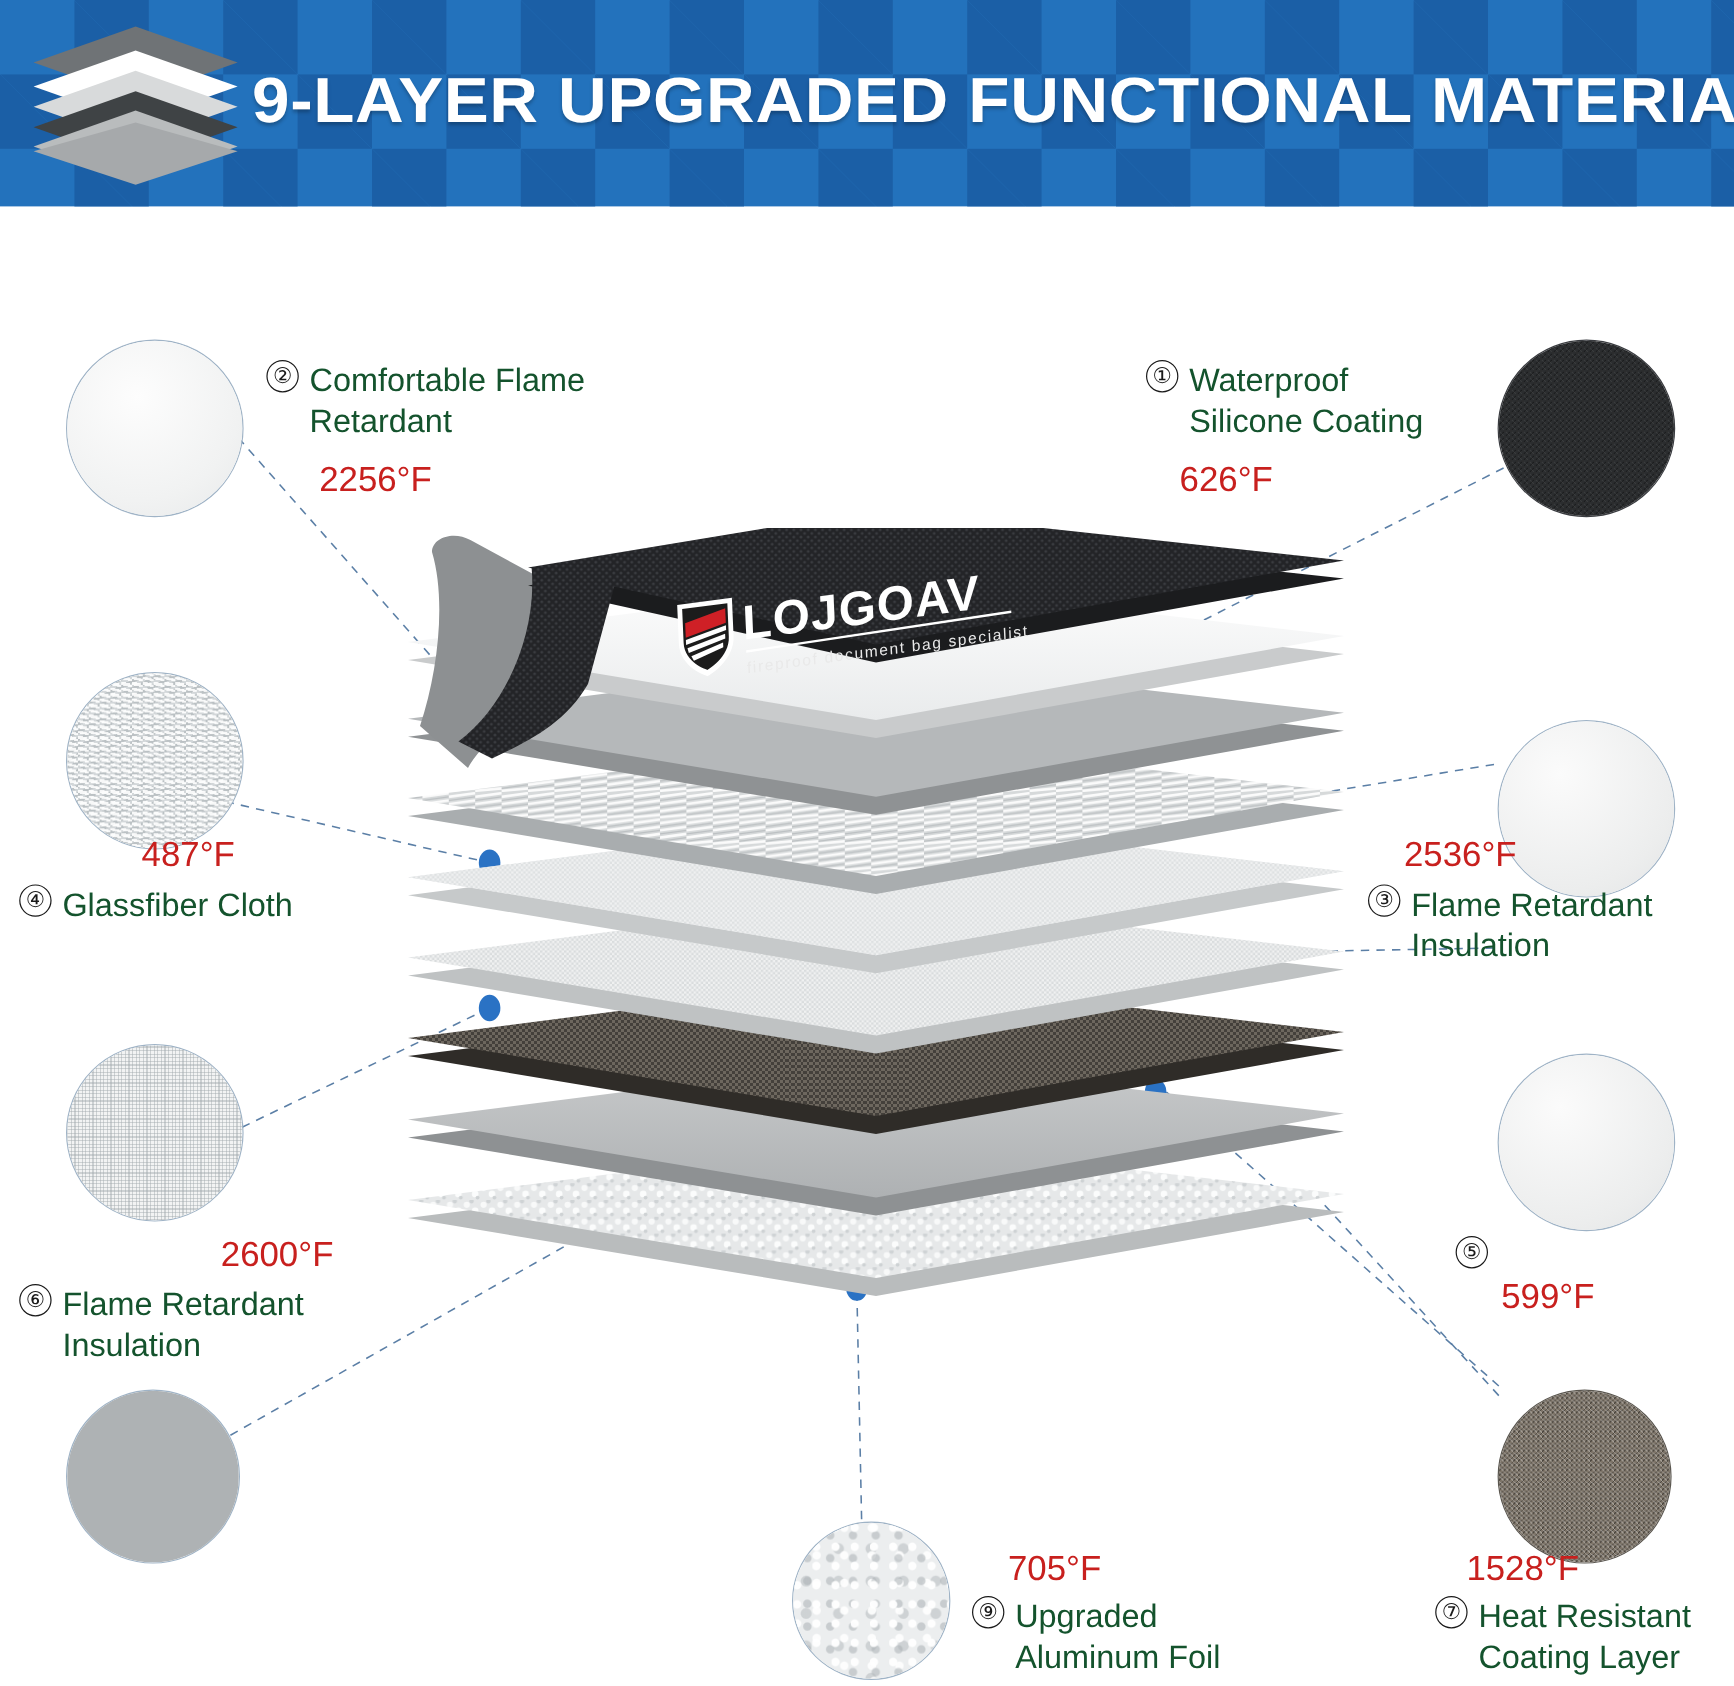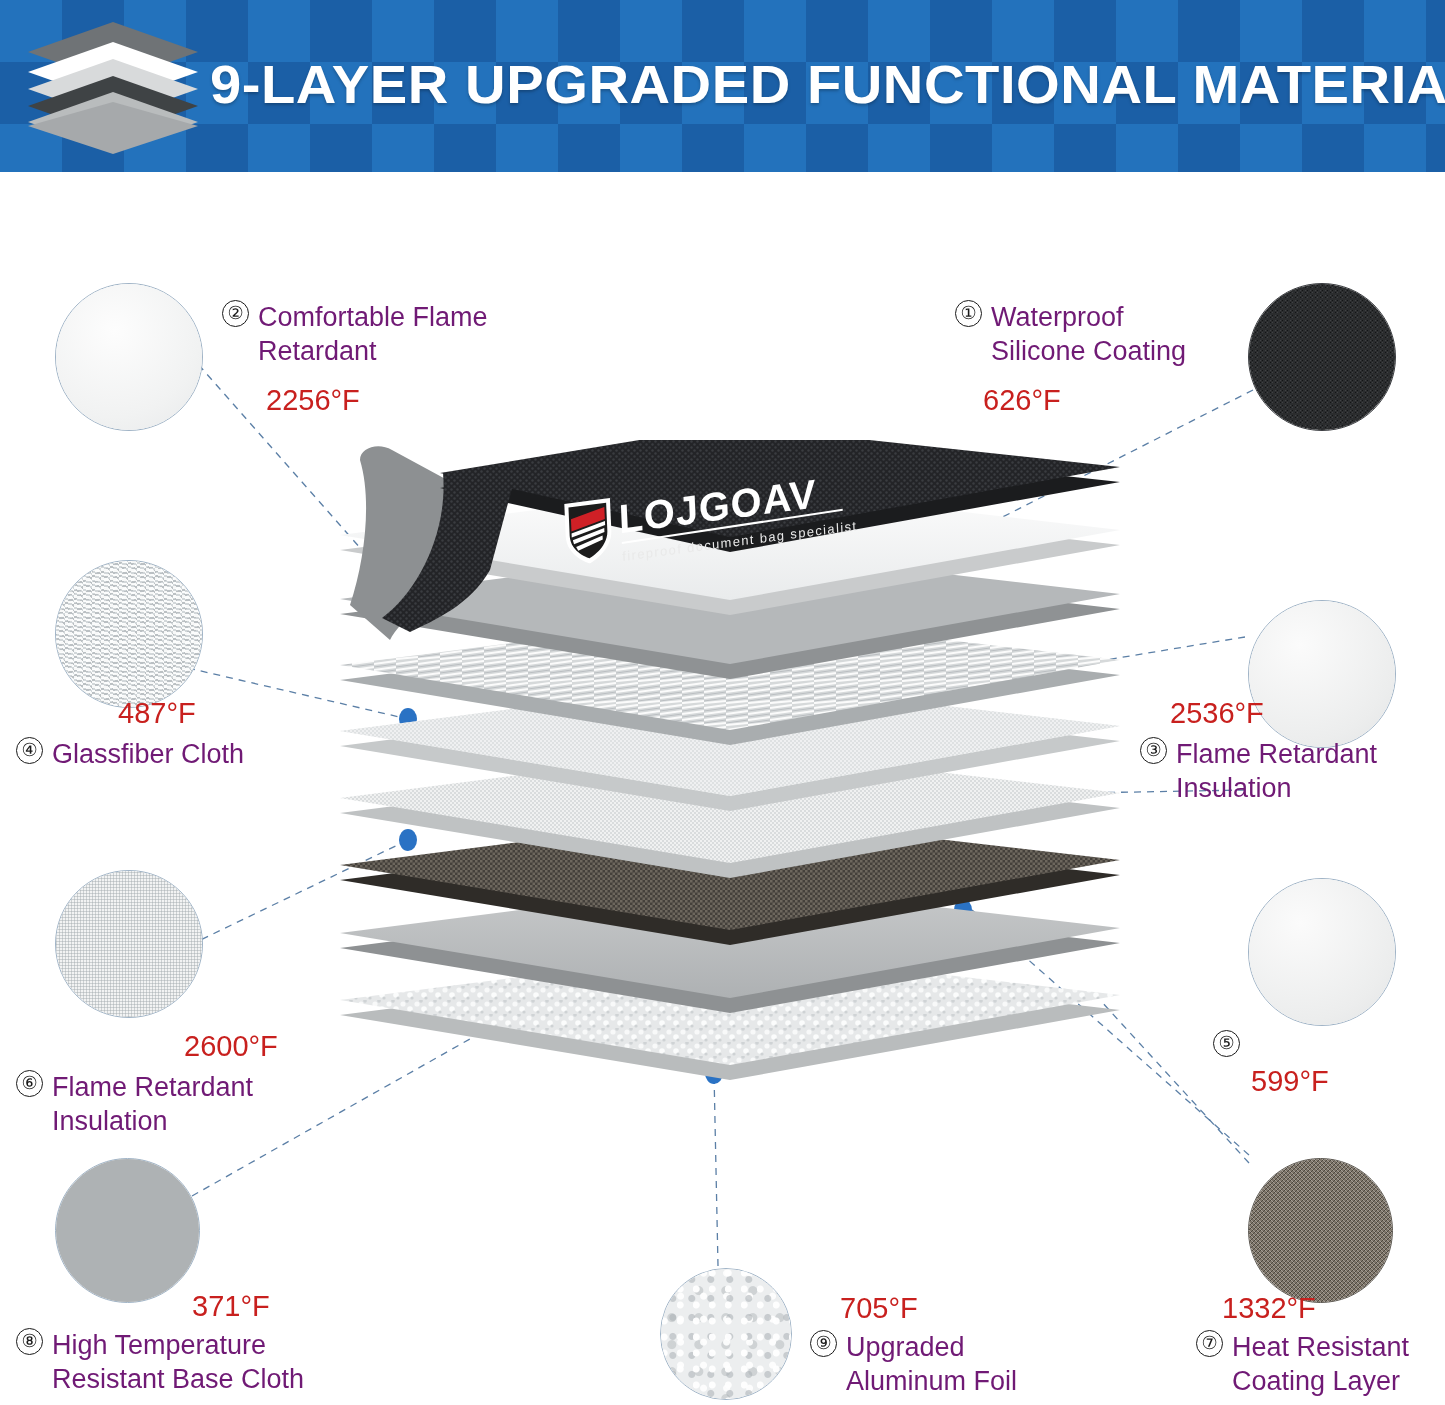--- a/index.html
+++ b/index.html
@@ -33,21 +33,21 @@
     transform: scaleX(1.06); transform-origin: left center;
     text-shadow: 0 2px 3px rgba(0,0,0,0.25);
   }
   #header-icon { position: absolute; left: 18px; top: 14px; width: 190px; height: 145px; }
 
   
   #stack { position: absolute; left: 330px; top: 440px; width: 800px; height: 690px; }
 
   
   .callout { position: absolute; }
-  .ctext { font-size: 27px; line-height: 34px; color: #701a75; white-space: nowrap; }
+  .ctext { font-size: 27px; line-height: 34px; color: #14532d; white-space: nowrap; }
   .ctemp { font-size: 29px; line-height: 36px; color: #c8201e; white-space: nowrap; font-weight: normal;}
   .cnum {
     display: inline-block; width: 27px; height: 27px; line-height: 25px;
     border: 1.6px solid #1a1a1a; border-radius: 50%;
     text-align: center; font-size: 18px; color: #1a1a1a;
     vertical-align: 3px; margin-right: 9px;
   }
   .crow { display: flex; align-items: flex-start; }
   .crow .cbody { display: inline-block; }
 
@@ -359,40 +359,30 @@
     <div class="crow" style="margin-top:6px;">
       <span class="cnum">⑥</span>
       <span class="cbody">
         <div class="ctext">Flame Retardant</div>
         <div class="ctext">Insulation</div>
       </span>
     </div>
   </div>
 
   <div class="callout" style="left:1196px; top:1290px;">
-    <div class="ctemp" style="margin-left:26px;">1332°F</div>
+    <div class="ctemp" style="margin-left:26px;">1528°F</div>
     <div class="crow" style="margin-top:4px;">
       <span class="cnum">⑦</span>
       <span class="cbody">
         <div class="ctext">Heat Resistant</div>
         <div class="ctext">Coating Layer</div>
       </span>
     </div>
   </div>
 
-  <div class="callout" style="left:16px; top:1288px;">
-    <div class="ctemp" style="margin-left:176px;">371°F</div>
-    <div class="crow" style="margin-top:4px;">
-      <span class="cnum">⑧</span>
-      <span class="cbody">
-        <div class="ctext">High Temperature</div>
-        <div class="ctext">Resistant Base Cloth</div>
-      </span>
-    </div>
-  </div>
 
   <div class="callout" style="left:810px; top:1290px;">
     <div class="ctemp" style="margin-left:30px;">705°F</div>
     <div class="crow" style="margin-top:4px;">
       <span class="cnum">⑨</span>
       <span class="cbody">
         <div class="ctext">Upgraded</div>
         <div class="ctext">Aluminum Foil</div>
       </span>
     </div>

